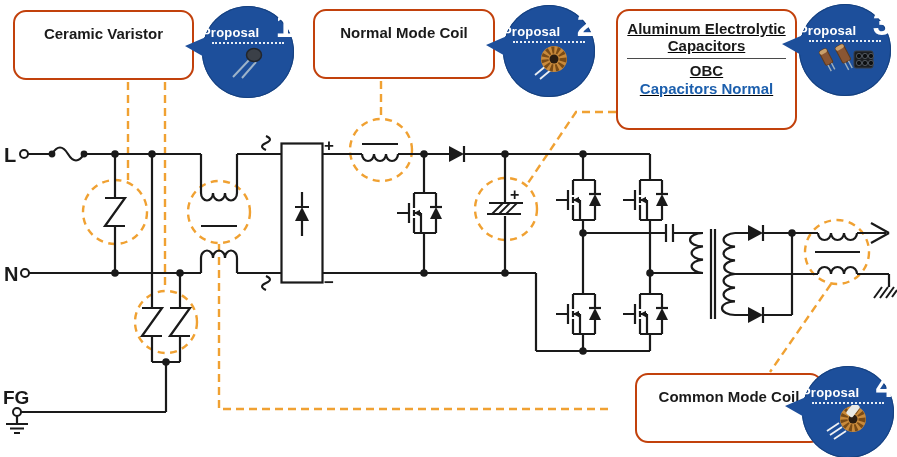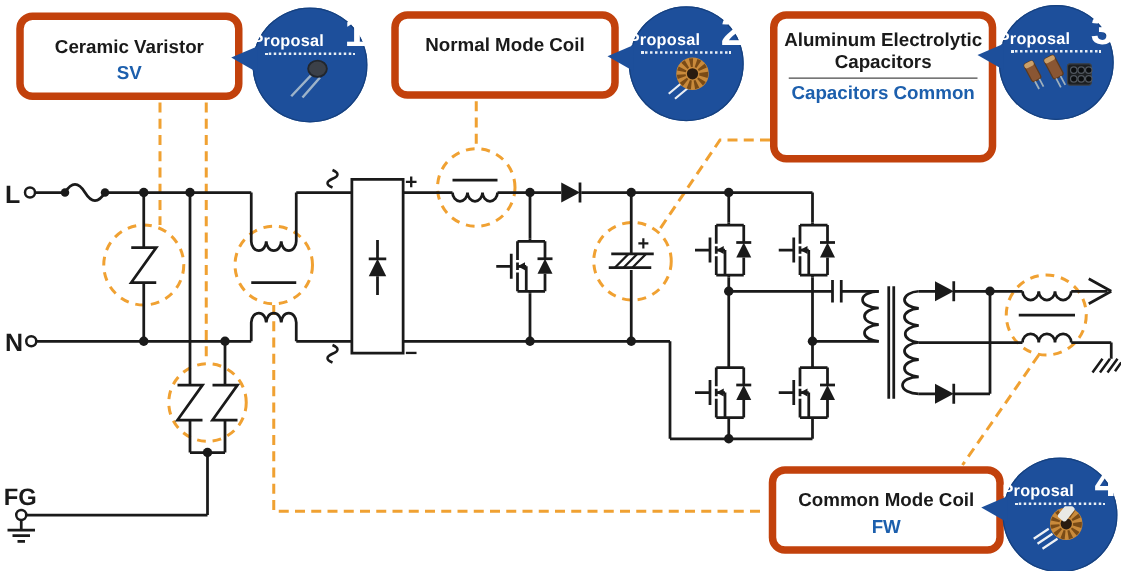--- a/index.html
+++ b/index.html
@@ -2,21 +2,21 @@
 <html><head>
 <meta charset="utf-8">
 <style>
   html,body{margin:0;padding:0;background:#fff;}
   .stage{position:relative;width:897px;height:457px;background:#fff;overflow:hidden;
          font-family:"Liberation Sans",sans-serif;}
   .stage svg.circuit{position:absolute;left:0;top:0;z-index:1;}
   .circuit text{font-family:"Liberation Sans",sans-serif;font-weight:bold;fill:#1a1a1a;}
 
   
-  .callout{position:absolute;z-index:2;background:#fff;border:6px solid #c2410c;
+  .callout{position:absolute;z-index:2;background:#fff;border:2px solid #c2410c;
            border-radius:13px;text-align:center;box-sizing:border-box;}
   .co-title{color:#1a1a1a;font-weight:bold;font-size:15px;line-height:17px;}
   .co-series{color:#1C5FAD;font-weight:bold;font-size:15px;line-height:17px;margin-top:4px;}
   .co3 .co-title{line-height:17px;margin-top:0;}
   .co-divider{border:0;border-top:1.5px solid #4a4a4a;margin:4px 9px 3px 9px;}
   .co-sep{color:#333;}
 
   
   .badge{position:absolute;z-index:3;width:92px;height:92px;border-radius:50%;
          background:#1D4F9B;color:#fff;text-align:center;box-shadow:0 0 0 1px #16417f inset;}
@@ -181,37 +181,36 @@
     <text x="4" y="162" font-size="20">L</text>
     <text x="4" y="281" font-size="20">N</text>
     <text x="3" y="404" font-size="19">FG</text>
     <text x="324" y="151" font-size="17">+</text>
     <text x="324" y="288" font-size="17">−</text>
     <text x="510" y="200" font-size="16">+</text>
   </svg>
 
   <div class="callout" style="left:13px;top:10px;width:181px;height:70px;padding-top:13px;">
     <div class="co-title">Ceramic Varistor</div>
-    <div class="co-series">SV</div>
   </div>
 
   <div class="callout" style="left:313px;top:9px;width:182px;height:70px;padding-top:13px;">
     <div class="co-title">Normal Mode Coil</div>
   </div>
 
-  <div class="callout co3" style="left:616px;top:9px;width:181px;height:121px;padding-top:9px;">
+  <div class="callout co3" style="left:616px;top:9px;width:181px;height:121px;padding-top:9px;text-decoration:underline;">
     <div class="co-title">Aluminum Electrolytic</div>
     <div class="co-title">Capacitors</div>
     <hr class="co-divider">
-    <div class="co-series" style="margin-top:1px;">Capacitors Common</div>
-  </div>
-
-  <div class="callout" style="left:615px;top:373px;width:188px;height:70px;padding-top:13px;">
+    <div class="co-title">OBC</div>
+    <div class="co-series" style="margin-top:1px;">Capacitors Normal</div>
+  </div>
+
+  <div class="callout" style="left:635px;top:373px;width:188px;height:70px;padding-top:13px;">
     <div class="co-title">Common Mode Coil</div>
-    <div class="co-series">FW</div>
   </div>
 
   <div class="badge" style="left:202px;top:6px;">
     <div class="tail"></div>
     <div class="badge-head">
       <span class="badge-label">Proposal</span>
       <span class="badge-num">1</span>
     </div>
     <div class="badge-dots"></div>
     <svg class="badge-pic" width="56" height="36" viewBox="0 0 56 36">

